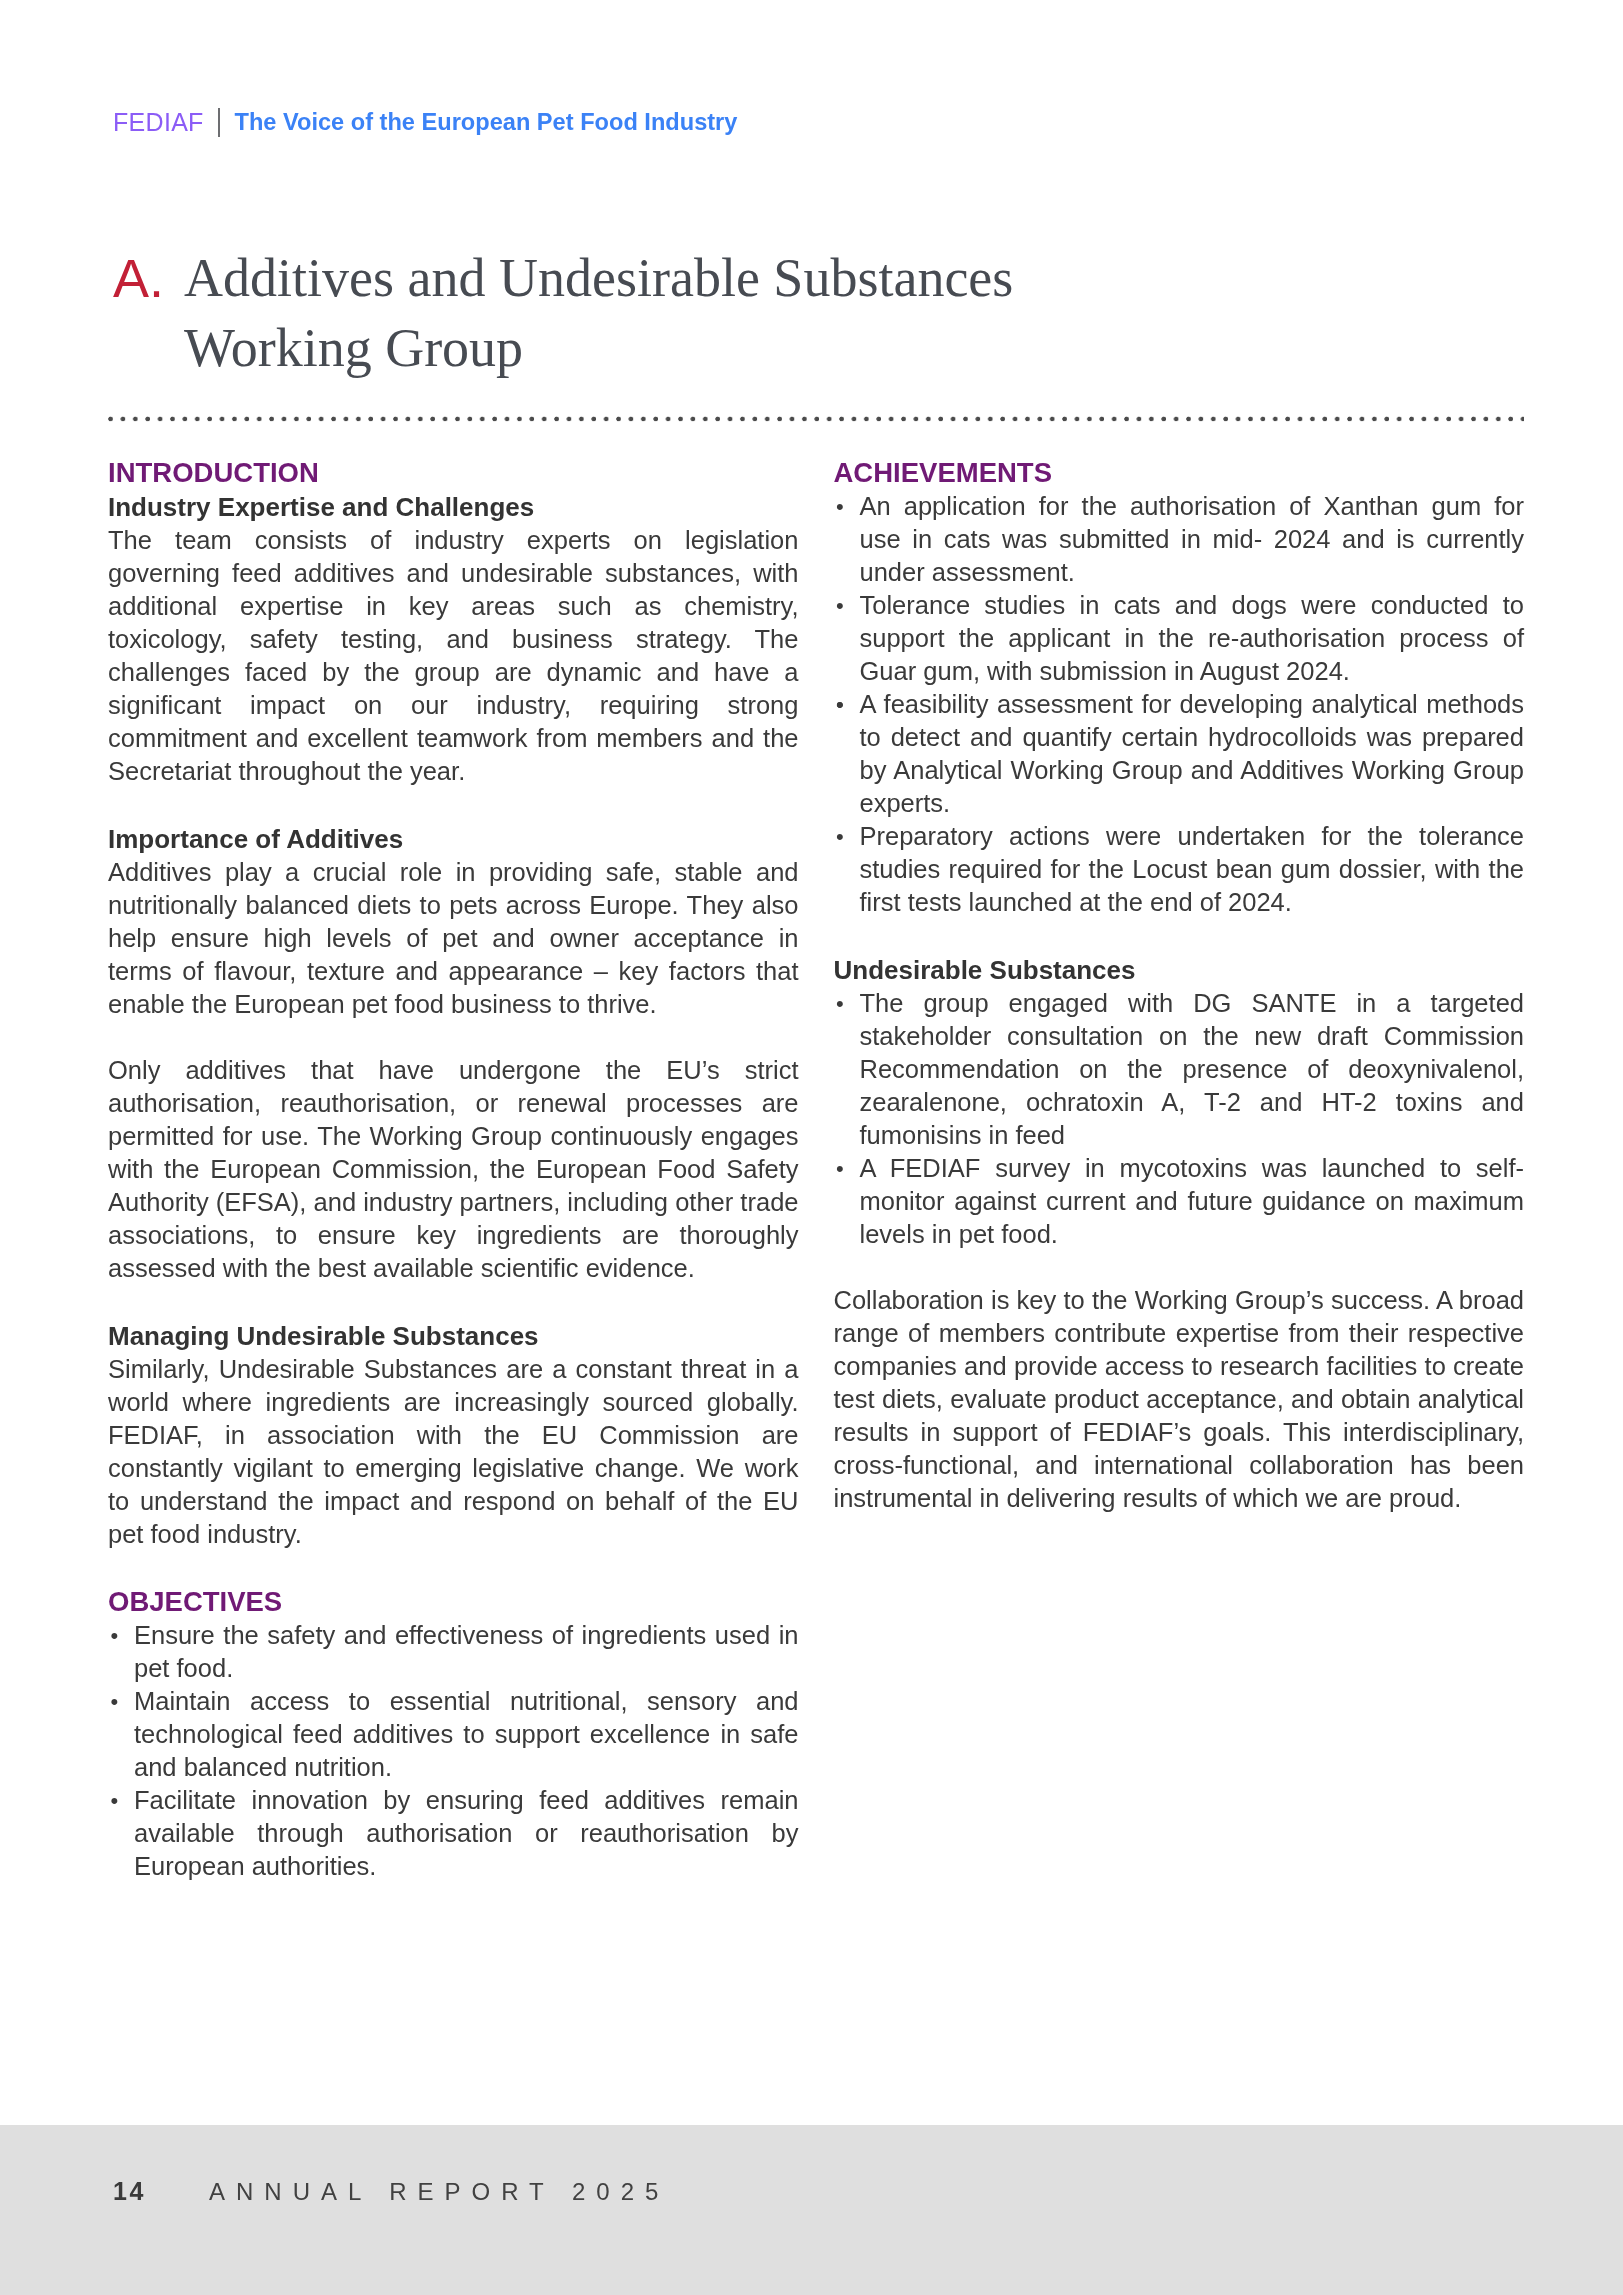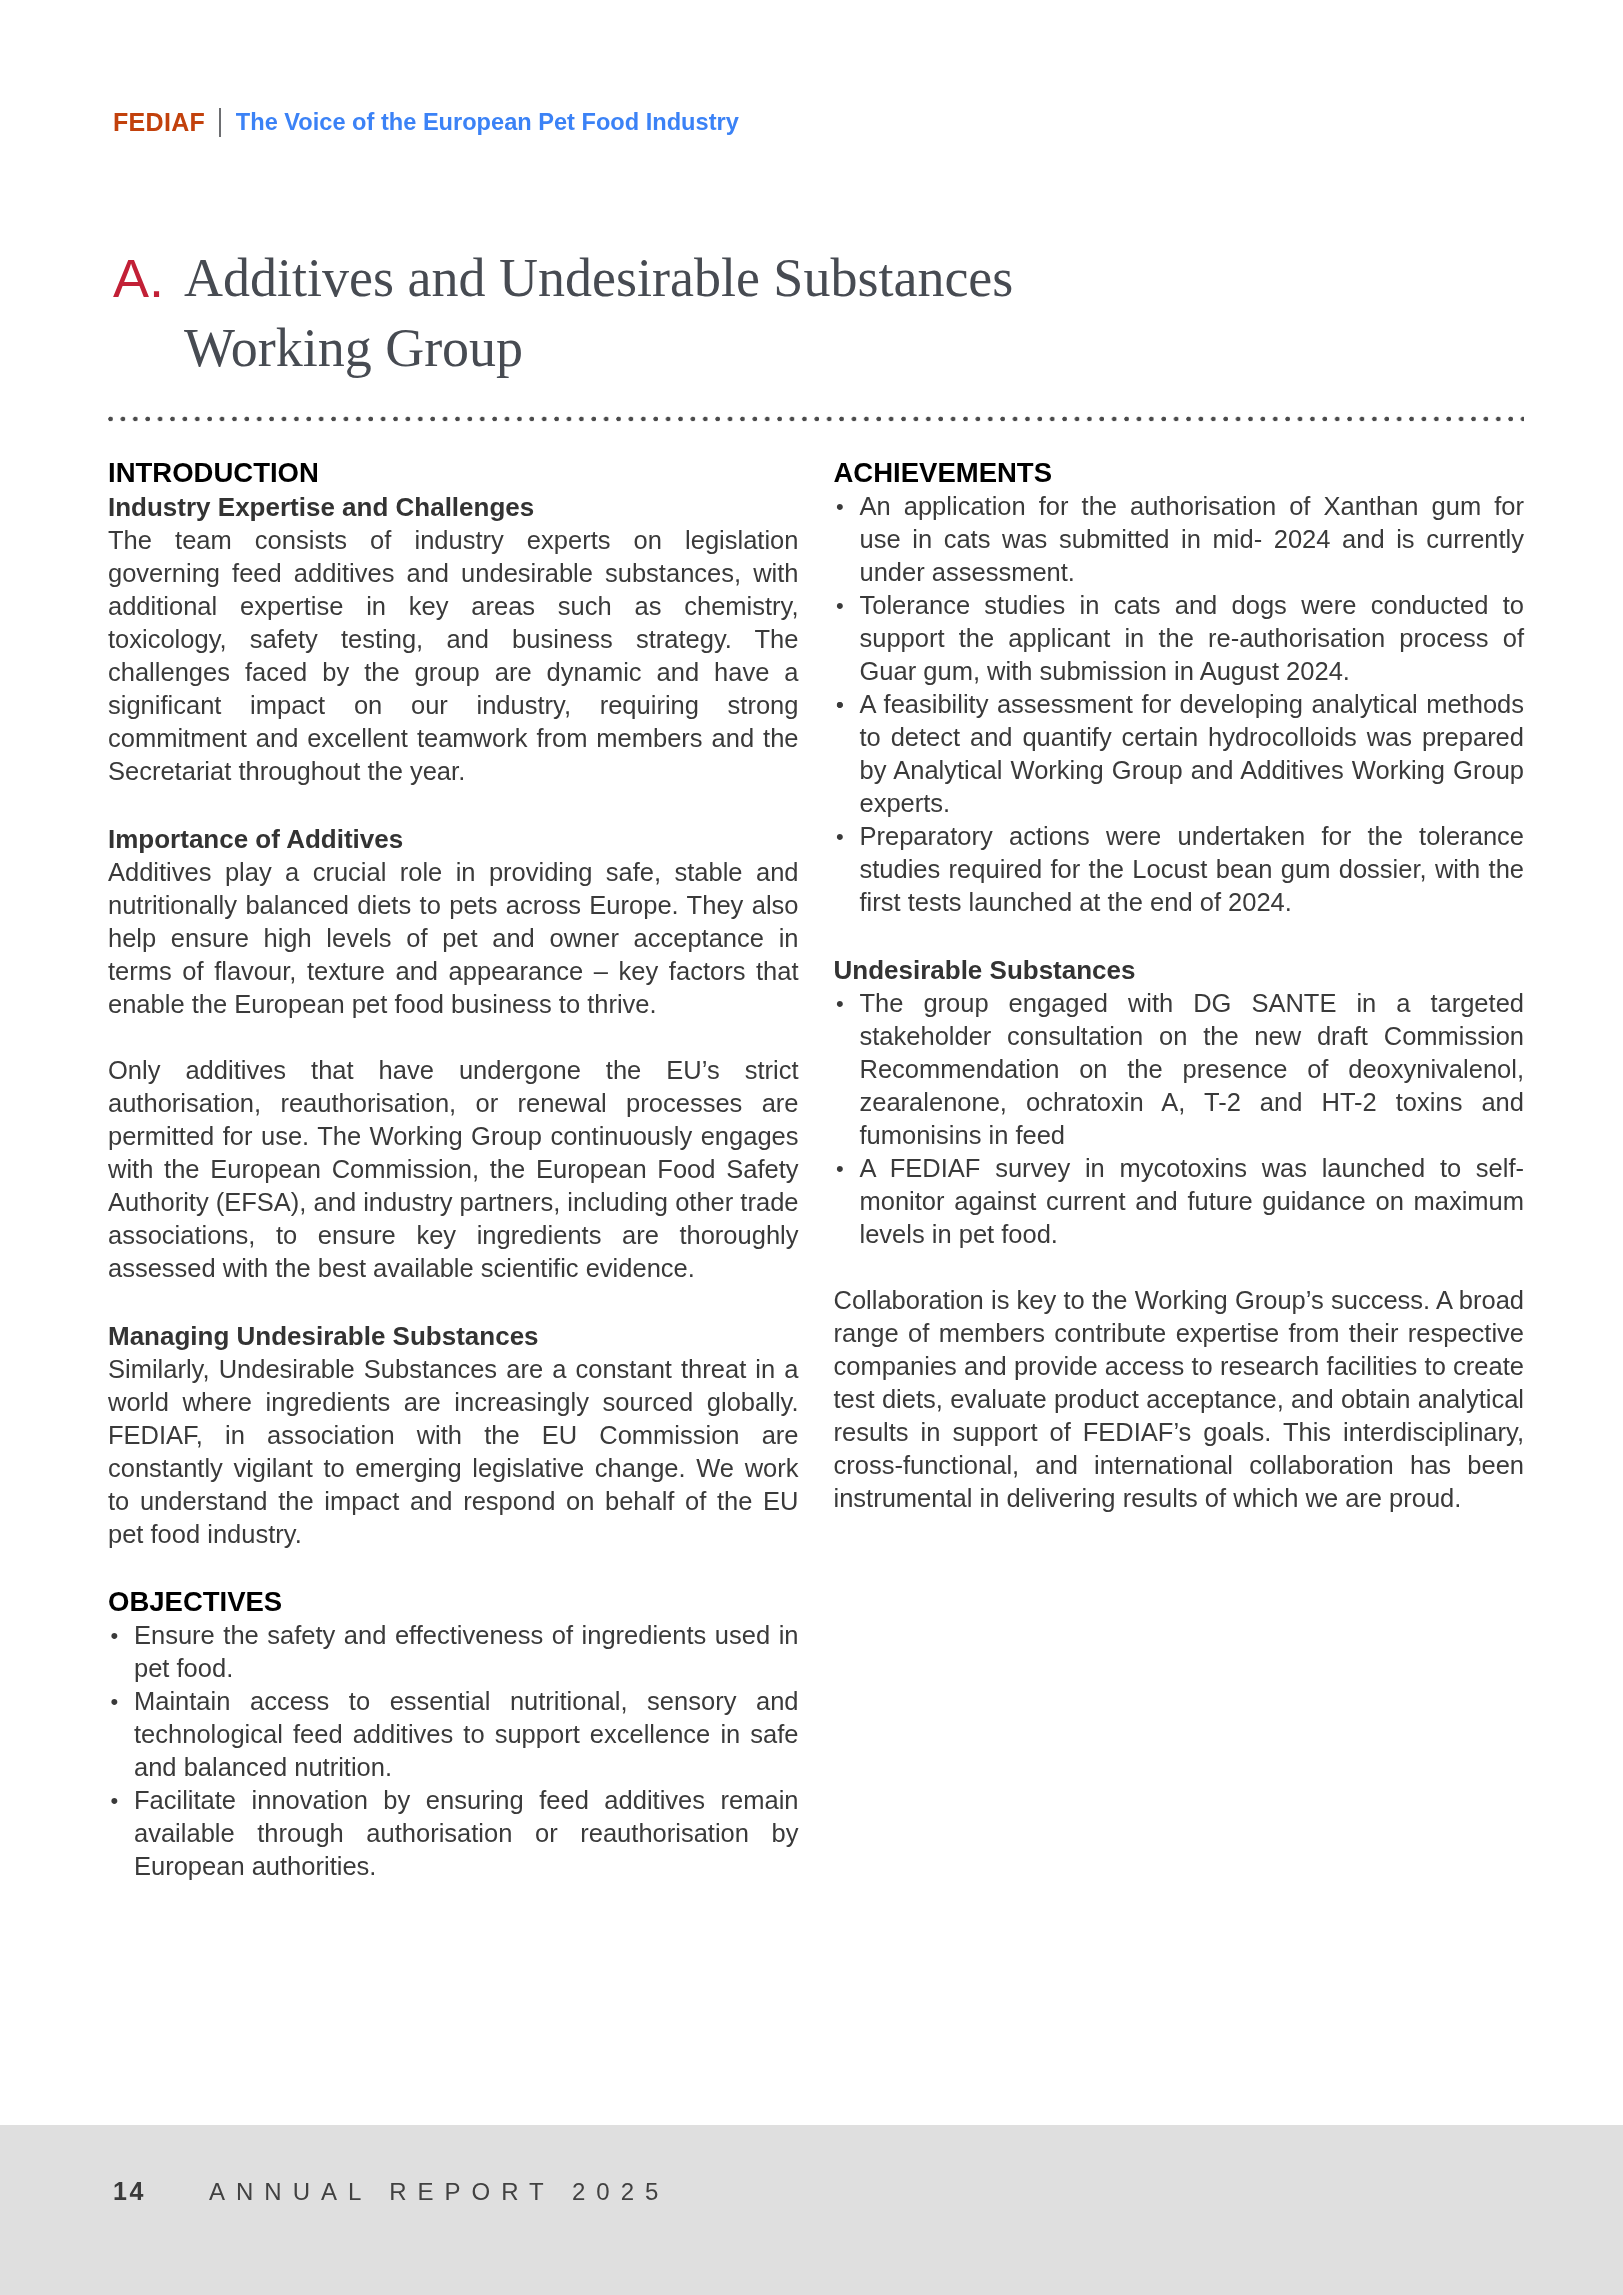--- a/index.html
+++ b/index.html
@@ -17,22 +17,22 @@
     overflow: hidden;
   }
 
   
   .header {
     display: flex;
     align-items: center;
     padding: 108px 99px 0 113px;
   }
   .brand {
-    color: #c2410c;
-    font-weight: 700;
+    color: #8b5cf6;
+    font-weight: 400;
     font-size: 25px;
     letter-spacing: 0.3px;
   }
   .header-divider {
     display: inline-block;
     width: 2px;
     height: 29px;
     background: #6d6e71;
     margin: 0 14.4px;
   }
@@ -70,21 +70,21 @@
   .columns {
     display: flex;
     gap: 35px;
     padding: 34px 99px 0 108px;
     font-size: 25.5px;
     line-height: 33px;
   }
   .col { flex: 1 1 0; min-width: 0; }
 
   .red-header {
-    color: #000000;
+    color: #701a75;
     font-weight: 700;
     font-size: 27.5px;
     line-height: 34px;
     margin: 0;
   }
   .red-header.spaced { margin-top: 34px; }
   .subhead {
     color: #333333;
     font-weight: 700;
     font-size: 26px;

